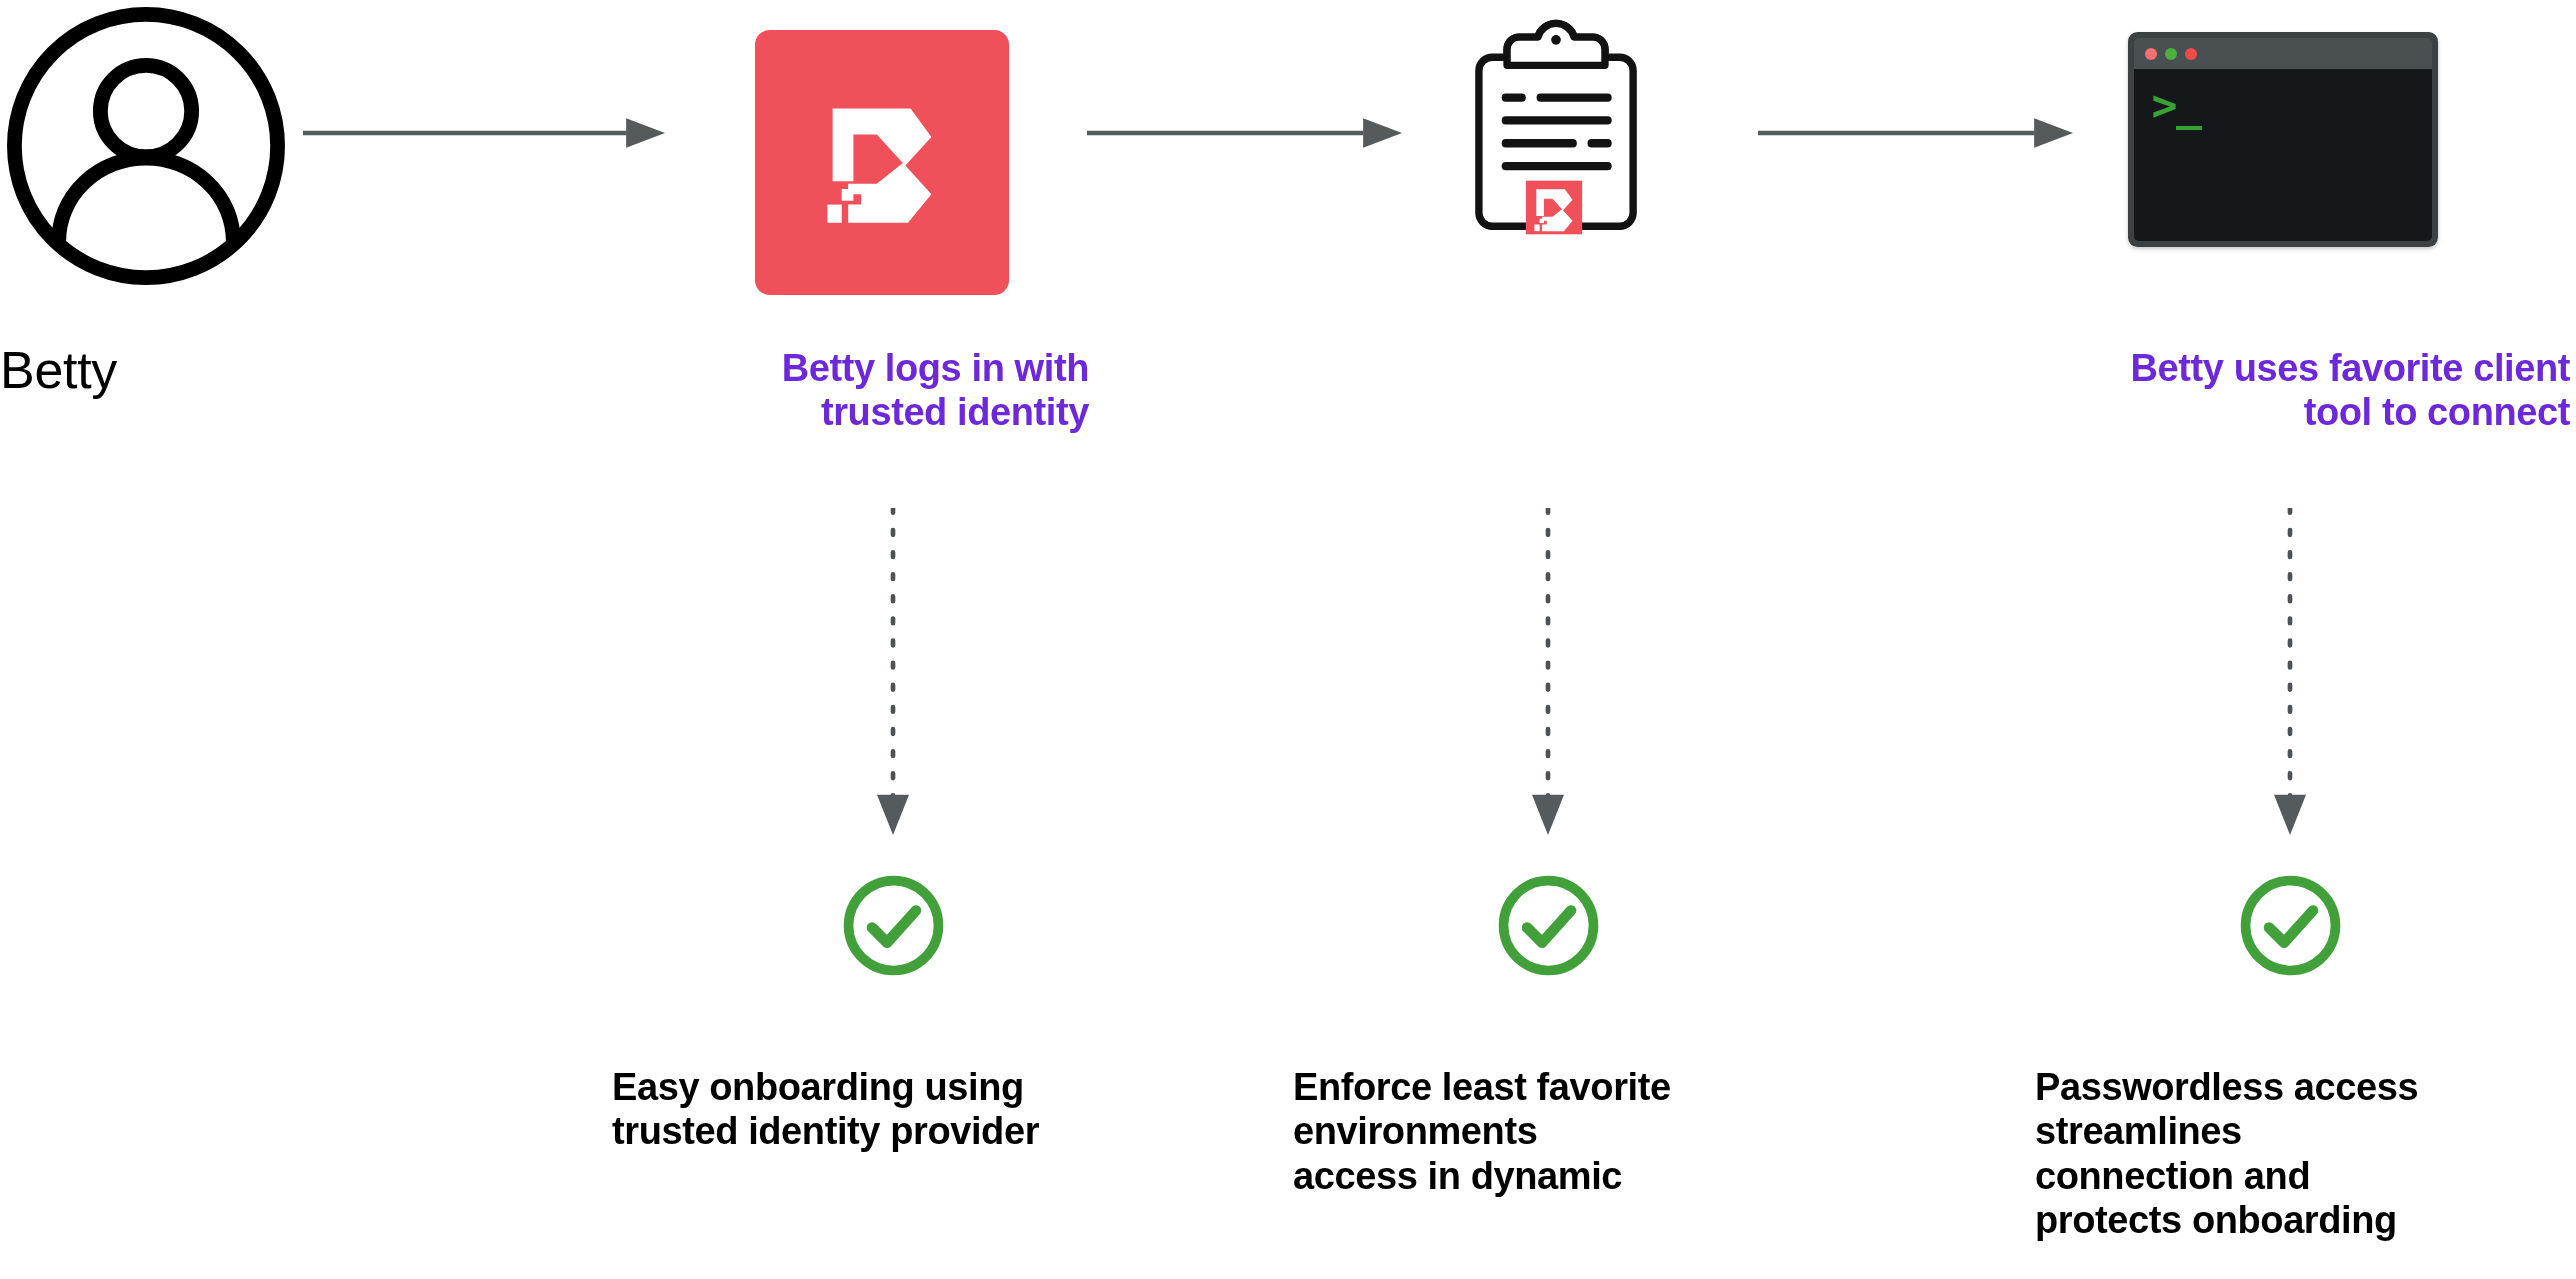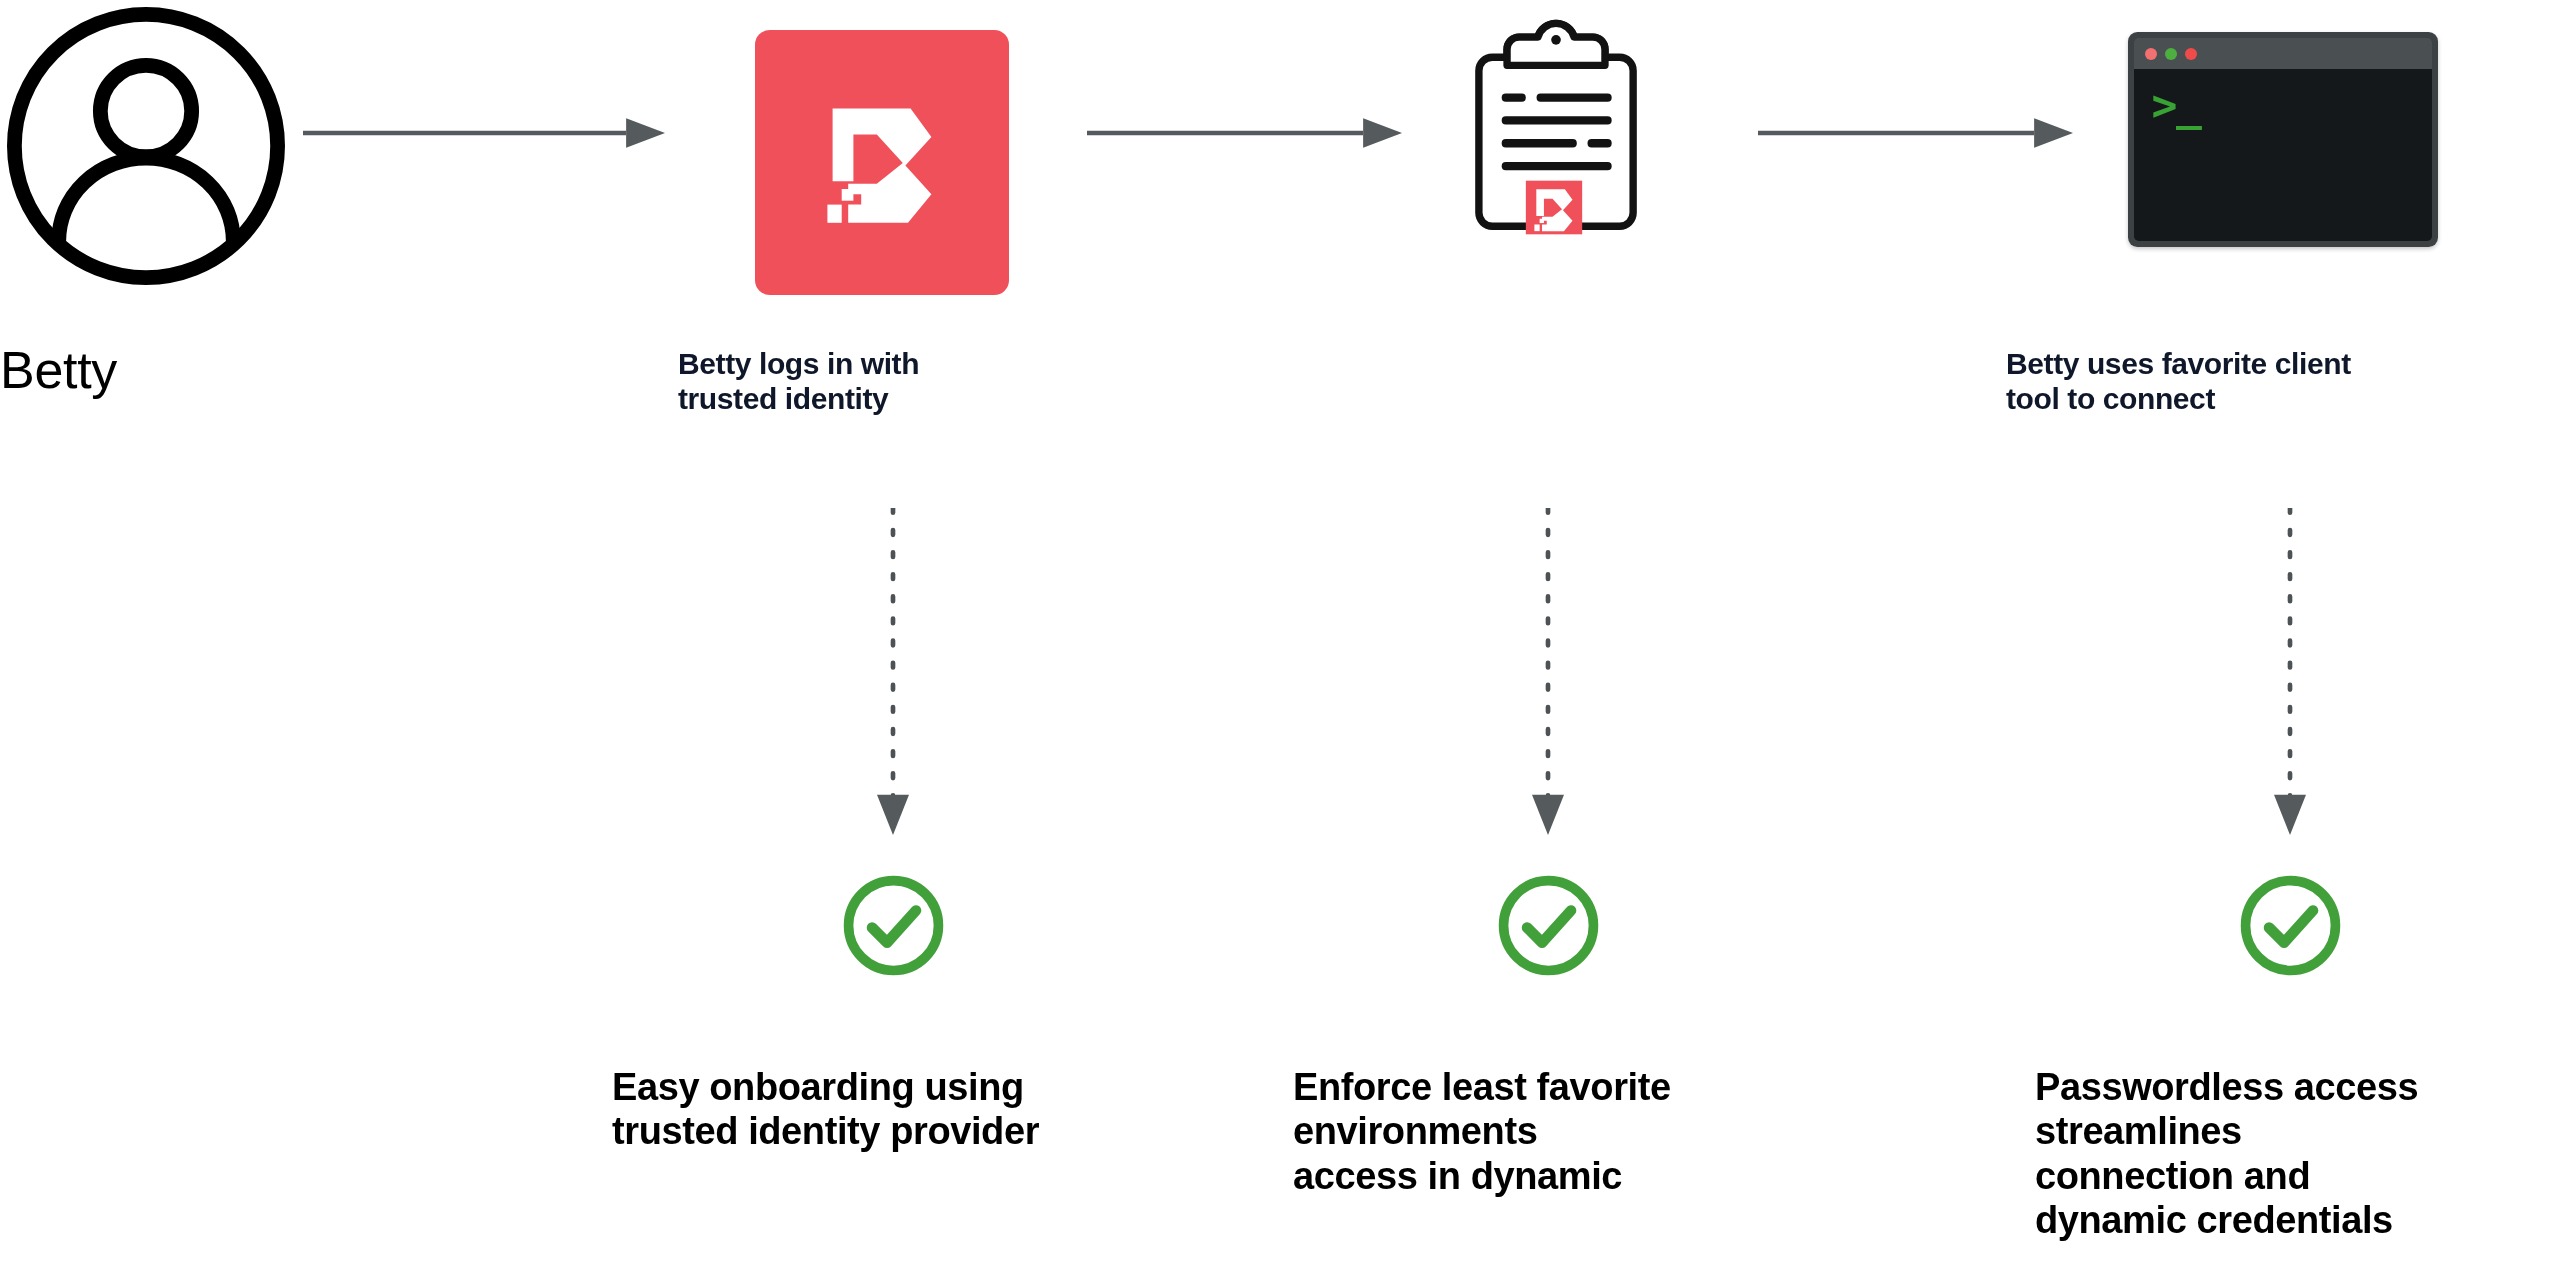--- a/index.html
+++ b/index.html
@@ -111,24 +111,24 @@
     letter-spacing: -1.3px;
   }
 
   
   .h-arrow { height: 40px; }
   .h-arrow svg { display: block; width: 100%; height: 100%; }
 
   
   .step-caption {
     position: absolute;
-    text-align: left;
-    font-size: 30px;
+    text-align: right;
+    font-size: 38px;
     font-weight: 700;
-    color: #0f172a;
+    color: #6d28d9;
     line-height: 1.17;
     letter-spacing: -0.4px;
   }
 
   
   .v-arrow { width: 40px; }
   .v-arrow svg { display: block; width: 100%; height: 100%; }
 
   
   .check-badge { width: 107px; height: 107px; }
@@ -288,17 +288,17 @@
   <div class="benefit-caption" style="left:1293px; top:1065px; width:564px;">
     <div>Enforce least favorite</div>
     <div>environments</div>
     <div>access in dynamic</div>
   </div>
 
   <div class="benefit-caption" style="left:2035px; top:1065px; width:541px;">
     <div>Passwordless access</div>
     <div>streamlines</div>
     <div>connection and</div>
-    <div>dynamic credentials</div>
+    <div>protects onboarding</div>
   </div>
 
 </div>
 
 
 </body></html>

